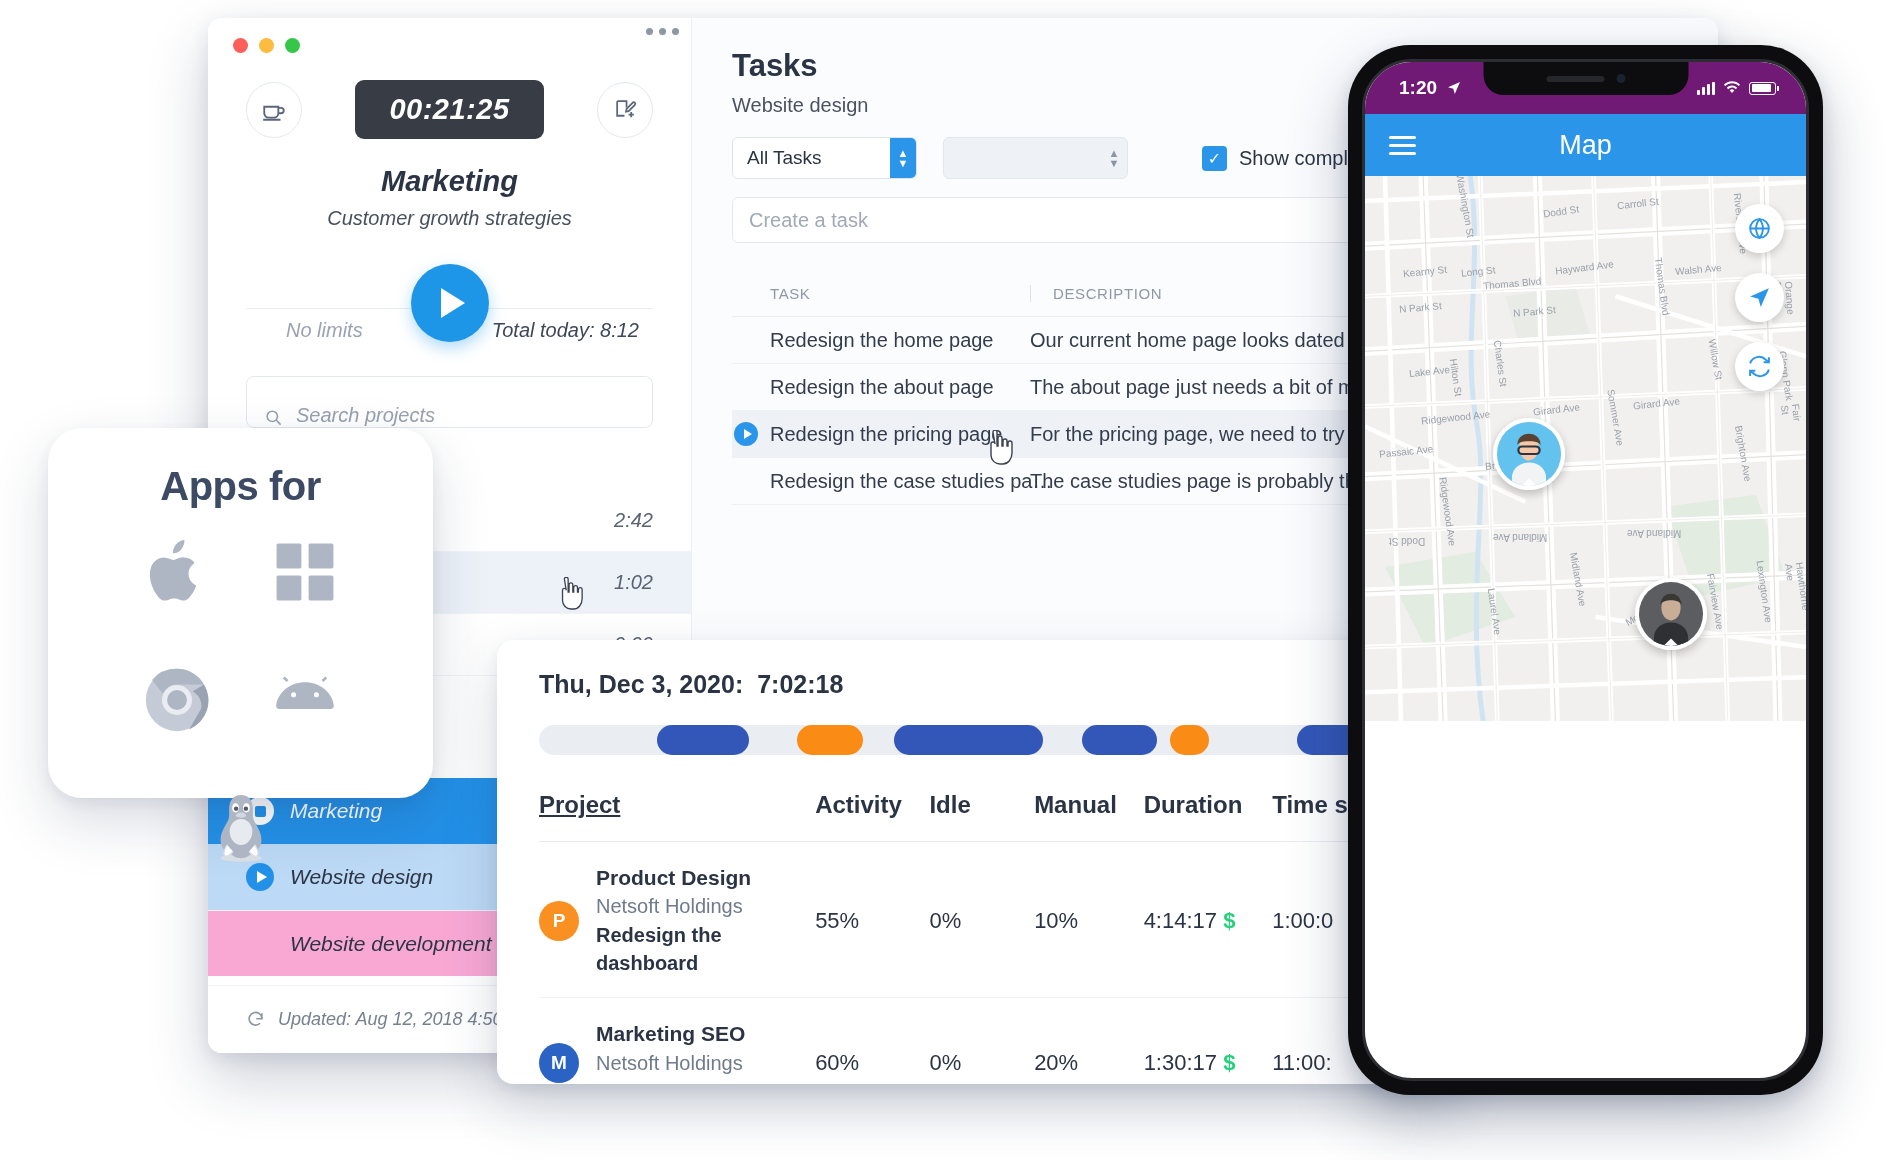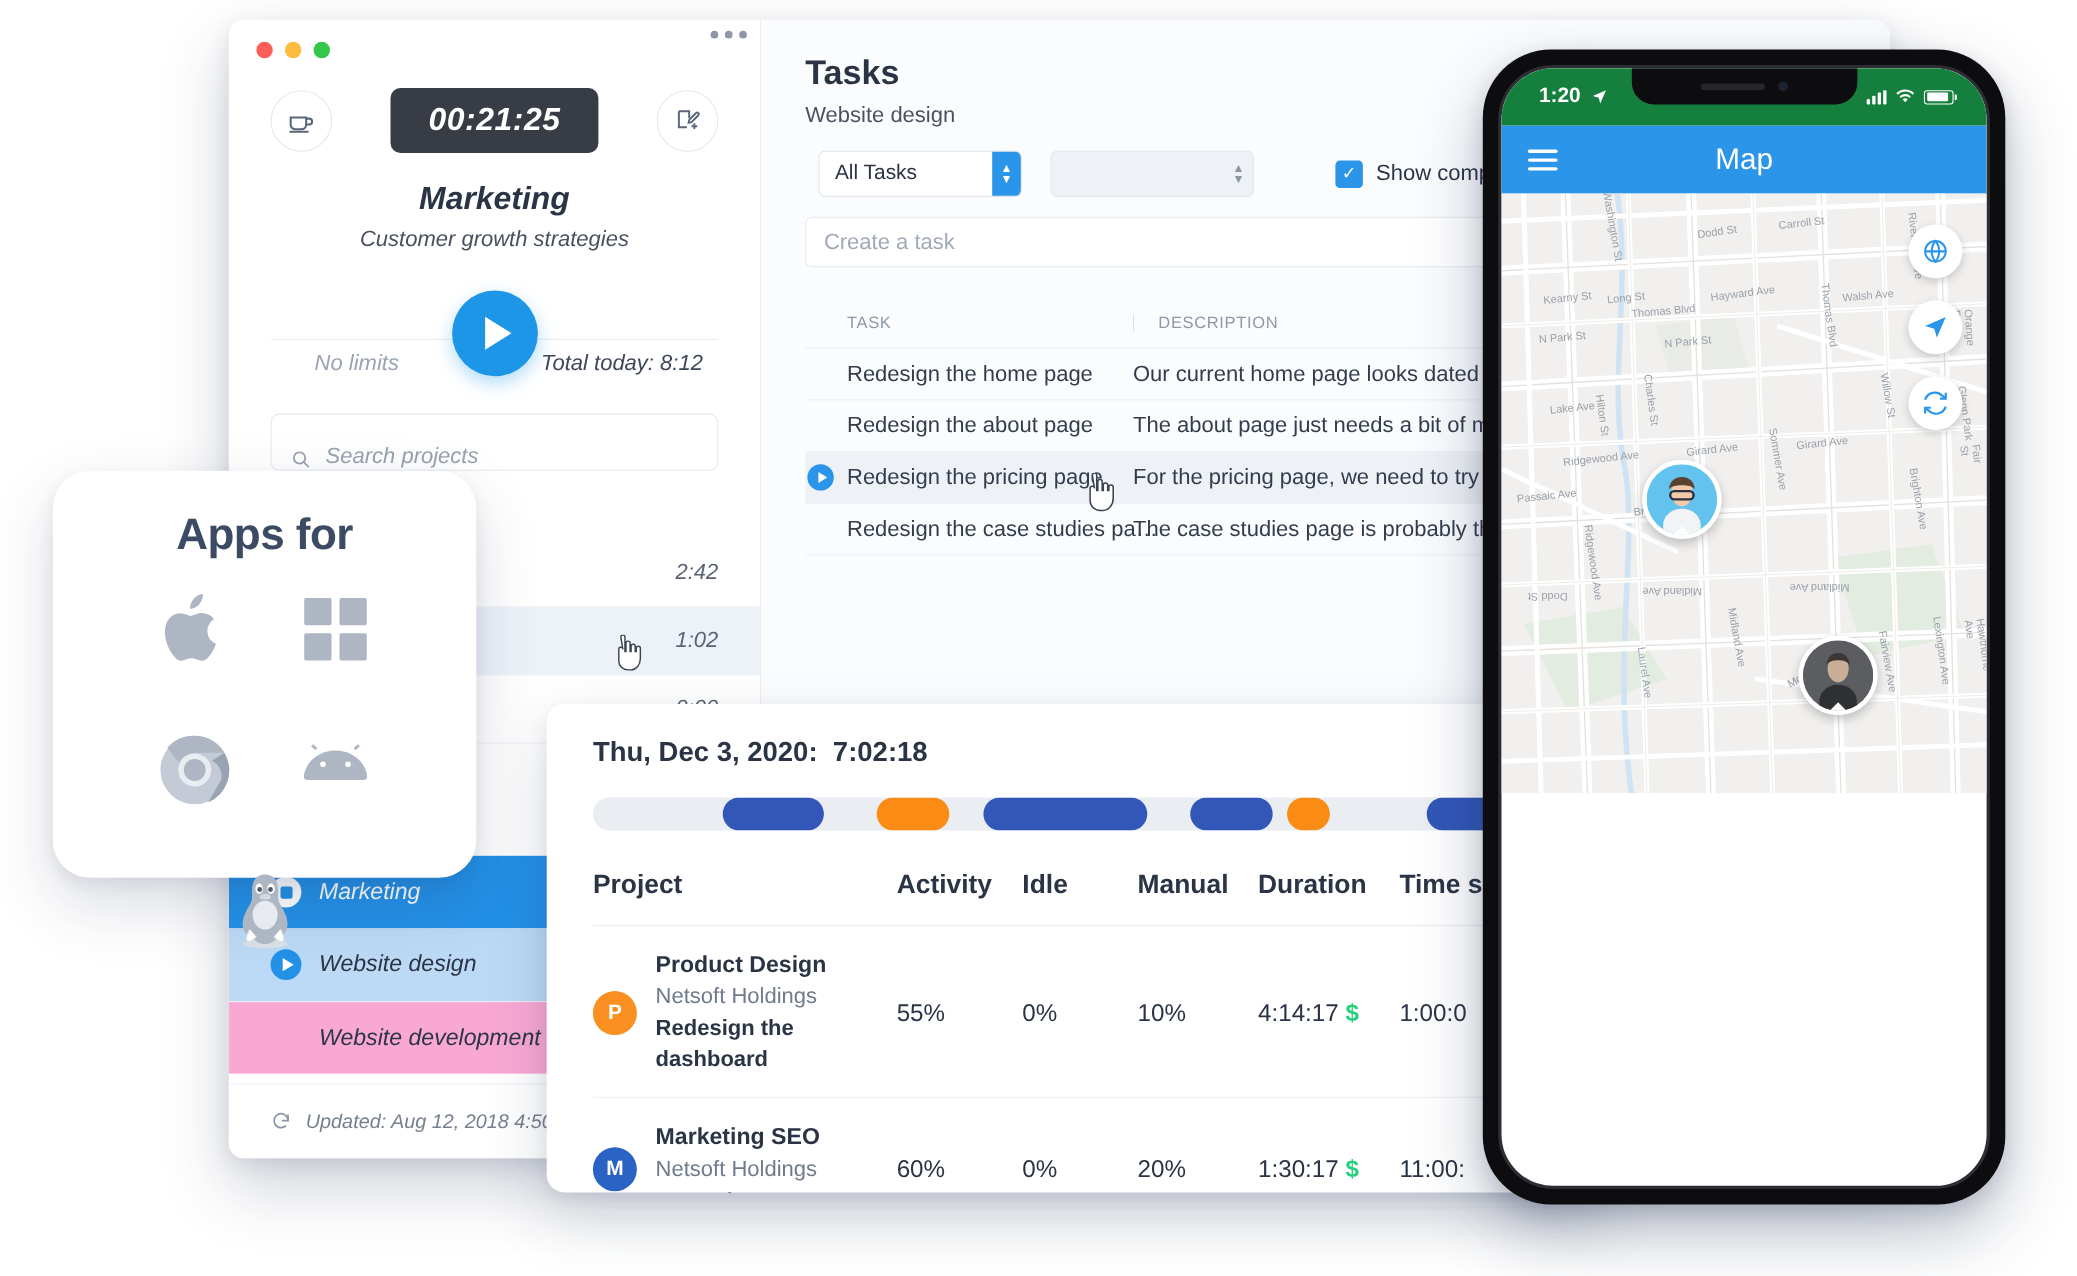--- a/index.html
+++ b/index.html
@@ -127,21 +127,21 @@
     padding: 0 38px; font-size: 18px; color: #76808f;
     border-top: 1px solid #eef2f7; background:#fff;
   }
 
   
   .right-panel { flex: 1; background: #fbfcfe; padding: 30px 40px 0 40px; position: relative; }
   .dots-menu { position: absolute; left: -46px; top: 10px; display:flex; gap:6px; }
   .dots-menu i { width:7px;height:7px;border-radius:50%;background:#8d97a6;display:block;}
   .tasks-h1 { font-size: 31px; font-weight: bold; color: #2b3445; }
   .tasks-sub { font-size: 20px; color: #4a5262; margin-top: 10px; }
-  .filter-row { display: flex; gap: 26px; align-items: center; margin-top: 20px; margin-left: 12px; }
+  .filter-row { display: flex; gap: 26px; align-items: center; margin-top: 20px; }
   .select {
     width: 185px; height: 42px; border: 1px solid #dfe4ec; border-radius: 6px;
     background: #fff; display:flex; align-items:center; padding: 0 0 0 14px;
     font-size: 19px; color: #2b3445; justify-content: space-between;
   }
   .select.empty { background: #eef1f6; border-color:#e2e7ee; width: 185px; }
   .sel-arrows {
     width: 26px; height: 100%; border-radius: 0 5px 5px 0;
     background: #2b95e9; color: #fff;
     display:flex;flex-direction:column;align-items:center;justify-content:center;
@@ -203,21 +203,21 @@
   .rep-date { font-size: 25px; font-weight: bold; color:#2b3445; }
   .timeline {
     margin-top: 26px; height: 30px; border-radius: 15px; background:#eaeef3;
     position: relative; overflow: hidden;
   }
   .seg { position:absolute; top:0; height:30px; border-radius:15px; }
   .rep-thead {
     display:flex; margin-top: 36px; font-size: 24px; font-weight: bold; color:#2b3445;
     padding-bottom: 22px; border-bottom: 1px solid #e9edf3;
   }
-  .c-project { width: 290px; }
+  .c-project { width: 290px; text-decoration: underline; }
   .c-activity { width: 120px; }
   .c-idle { width: 110px; }
   .c-manual { width: 115px; }
   .c-duration { width: 135px; }
   .c-timestart { width: 150px; }
   .rep-row { display:flex; align-items:center; padding: 22px 0 20px 0; border-bottom:1px solid #eef1f6; font-size: 22px; color:#2b3445;}
   .rep-proj { width: 290px; display:flex; gap: 17px; align-items:center;}
   .badge {
     width: 40px; height: 40px; border-radius: 50%; color:#fff;
     display:flex;align-items:center;justify-content:center;font-size:19px;font-weight:bold;
@@ -245,21 +245,21 @@
   }
   .notch {
     position: absolute; left: 50%; transform: translateX(-50%); top: 0;
     width: 205px; height: 33px; background: #0d0d0f;
     border-radius: 0 0 20px 20px; z-index: 6;
     display:flex; align-items:center; justify-content:center; gap: 12px;
   }
   .notch .spk { width: 58px; height: 6px; border-radius: 3px; background:#25272c;}
   .notch .cam { width: 9px; height: 9px; border-radius:50%; background:#1b2230;}
   .status-bar {
-    height: 52px; background: #15803d; color: #ffffff;
+    height: 52px; background: #701a75; color: #ffffff;
     display:flex; align-items:center; justify-content:space-between;
     padding: 0 30px 0 34px; font-size: 19px; position:relative; z-index:5;
   }
   .sb-left { display:flex; align-items:center; gap: 9px; font-weight: 600;}
   .sb-right { display:flex; align-items:center; gap: 8px;}
   .bars { display:flex; align-items:flex-end; gap:2px; height:13px;}
   .bars i { width:3px; background:#fff; display:block; border-radius:1px;}
   .battery { width: 27px; height:13px; border:1.6px solid #fff; border-radius:3px; position:relative;}
   .battery:after{content:"";position:absolute;right:-4px;top:3.5px;width:2px;height:5px;background:#fff;border-radius:0 1px 1px 0;}
   .battery i{position:absolute;left:1.5px;top:1.5px;bottom:1.5px;width:19px;background:#fff;border-radius:1px;display:block;}

